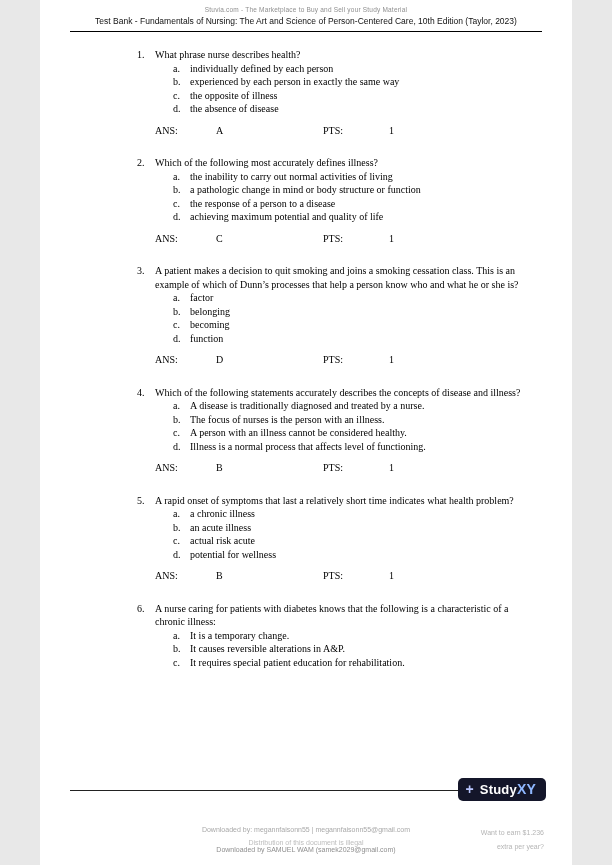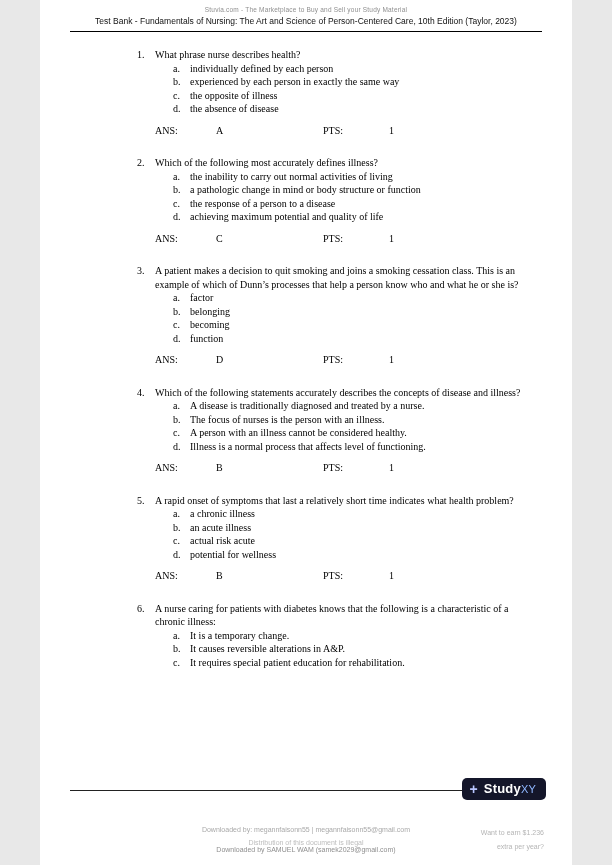--- a/index.html
+++ b/index.html
@@ -49,21 +49,21 @@
   }
   .studyxy-badge {
     position: absolute; right: 26px; top: 778px;
     background: #14162a; border-radius: 5px;
     padding: 3px 10px 4px 8px;
     display: flex; align-items: center;
     font-family: "Liberation Sans", sans-serif;
   }
   .plus-icon { color: #b9c6ff; font-size: 14px; font-weight: bold; margin-right: 6px; line-height: 14px; }
   .brand-study { font-size: 13px; font-weight: bold; color: #ffffff; letter-spacing: 0.2px; }
-  .brand-xy { font-size: 11px; font-weight: normal; color: #8fb7ff; letter-spacing: 0.2px; }
+  .brand-xy { font-size: 14px; font-weight: bold; color: #8fb7ff; letter-spacing: 0.2px; }
 
   .footer-line1 {
     position: absolute; left: 0; right: 0; top: 826px; text-align: center;
     font-family: "Liberation Sans", sans-serif; font-size: 7px; color: #a9a9a9;
   }
   .footer-line2 {
     position: absolute; left: 0; right: 0; top: 839px; text-align: center;
     font-family: "Liberation Sans", sans-serif; font-size: 7px; color: #bdbdbd;
   }
   .footer-line3 {

